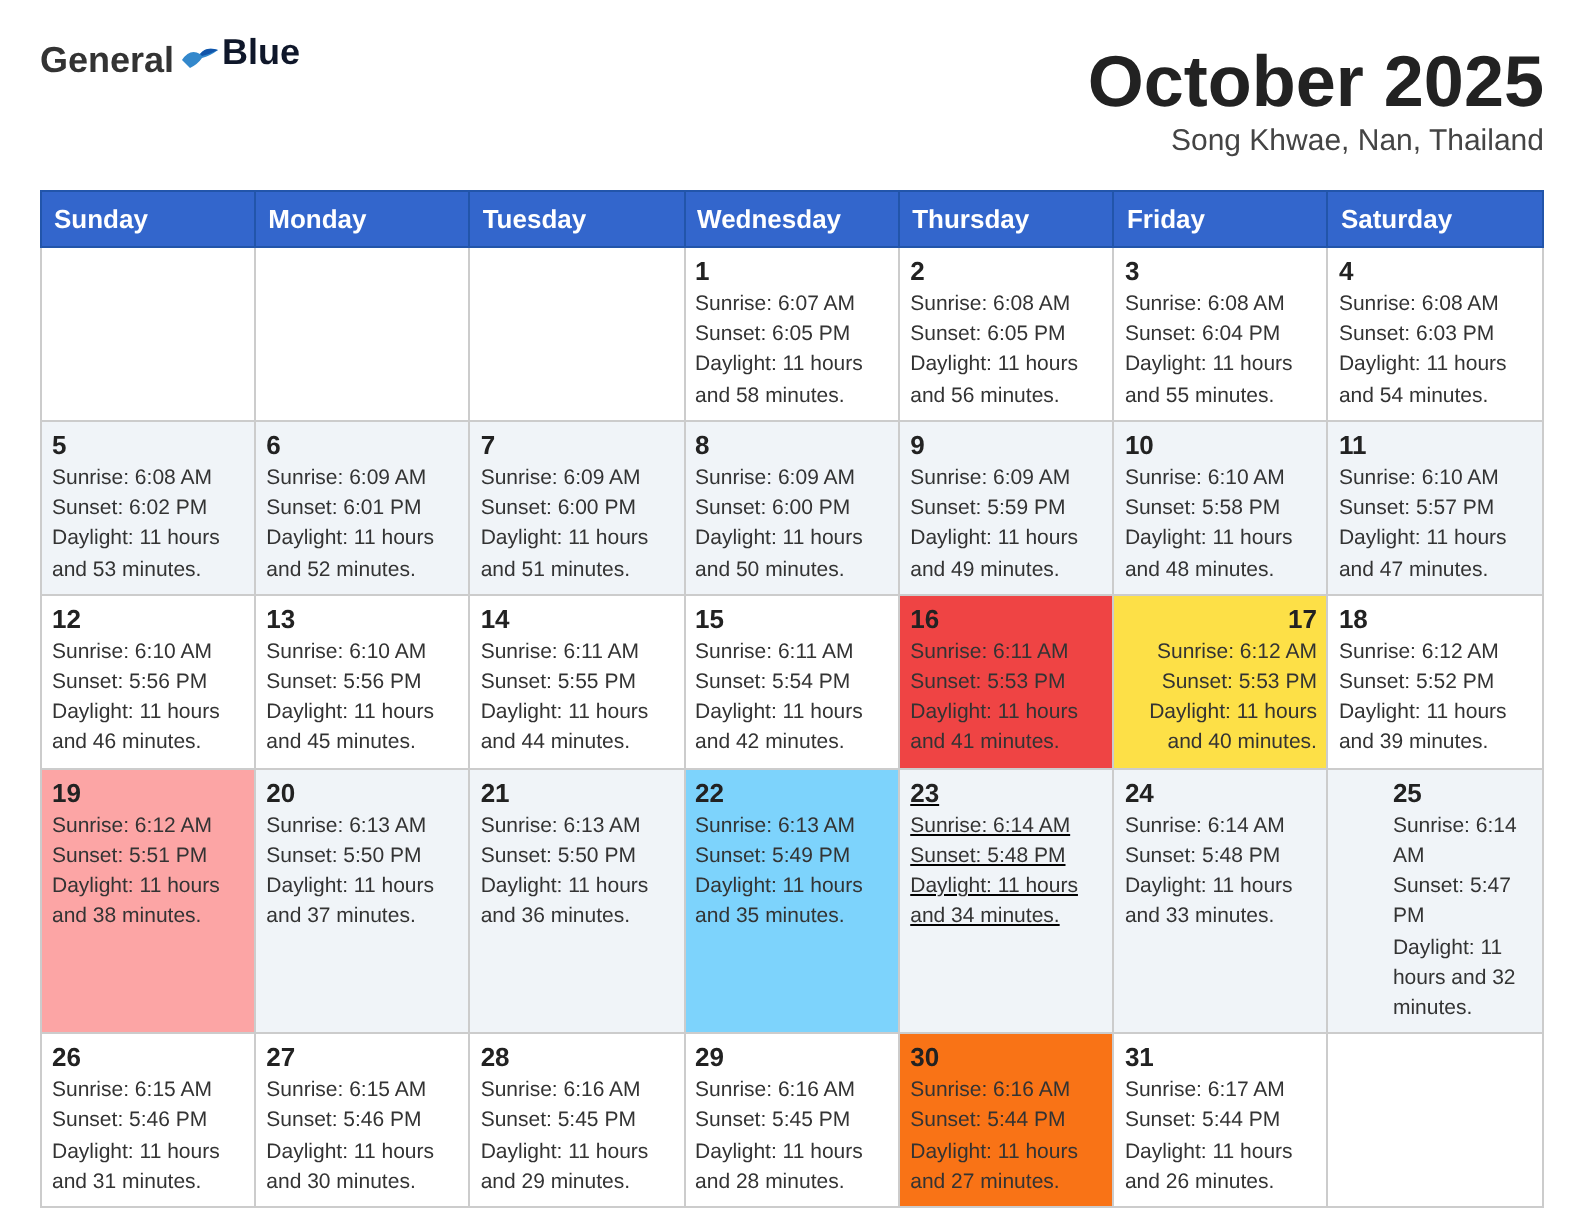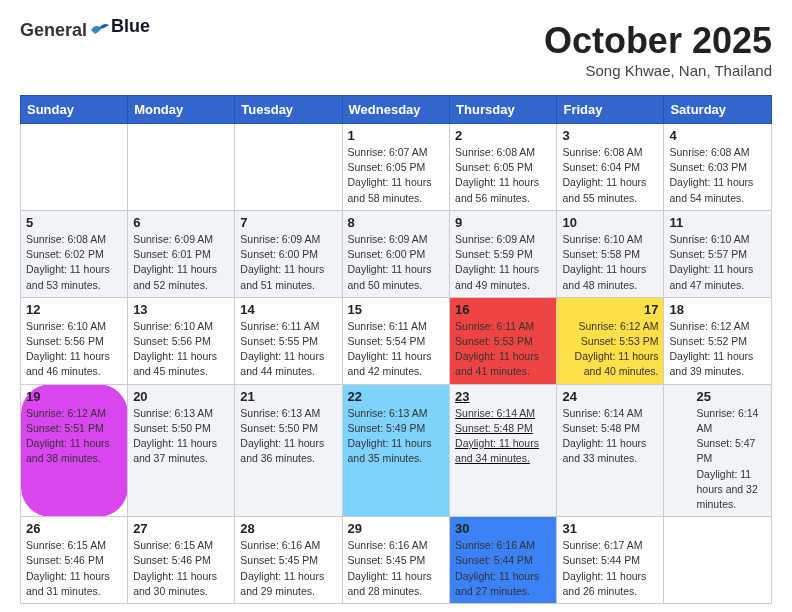--- a/index.html
+++ b/index.html
@@ -220,21 +220,21 @@
 Daylight: 11 hours and 40 minutes.</div>
         </td>
         <td style="background: rgb(255, 255, 255);">
           <div class="day-number">18</div>
           <div class="day-info" style="white-space: pre-line;">Sunrise: 6:12 AM
 Sunset: 5:52 PM
 Daylight: 11 hours and 39 minutes.</div>
         </td>
       </tr>
       <tr>
-        <td style="background: #d946ef; border-radius: 30px;">
+        <td style="background: #fca5a5;">
           <div class="day-number">19</div>
           <div class="day-info" style="white-space: pre-line;">Sunrise: 6:12 AM
 Sunset: 5:51 PM
 Daylight: 11 hours and 38 minutes.</div>
         </td>
         <td style="background: rgb(240, 244, 248);">
           <div class="day-number">20</div>
           <div class="day-info" style="white-space: pre-line;">Sunrise: 6:13 AM
 Sunset: 5:50 PM
 Daylight: 11 hours and 37 minutes.</div>
@@ -288,21 +288,21 @@
           <div class="day-info" style="white-space: pre-line;">Sunrise: 6:16 AM
 Sunset: 5:45 PM
 Daylight: 11 hours and 29 minutes.</div>
         </td>
         <td style="background: rgb(255, 255, 255);">
           <div class="day-number">29</div>
           <div class="day-info" style="white-space: pre-line;">Sunrise: 6:16 AM
 Sunset: 5:45 PM
 Daylight: 11 hours and 28 minutes.</div>
         </td>
-        <td style="background: #3b82f6;">
+        <td style="background: #f97316;">
           <div class="day-number">30</div>
           <div class="day-info" style="white-space: pre-line;">Sunrise: 6:16 AM
 Sunset: 5:44 PM
 Daylight: 11 hours and 27 minutes.</div>
         </td>
         <td style="background: rgb(255, 255, 255);">
           <div class="day-number">31</div>
           <div class="day-info" style="white-space: pre-line;">Sunrise: 6:17 AM
 Sunset: 5:44 PM
 Daylight: 11 hours and 26 minutes.</div>

